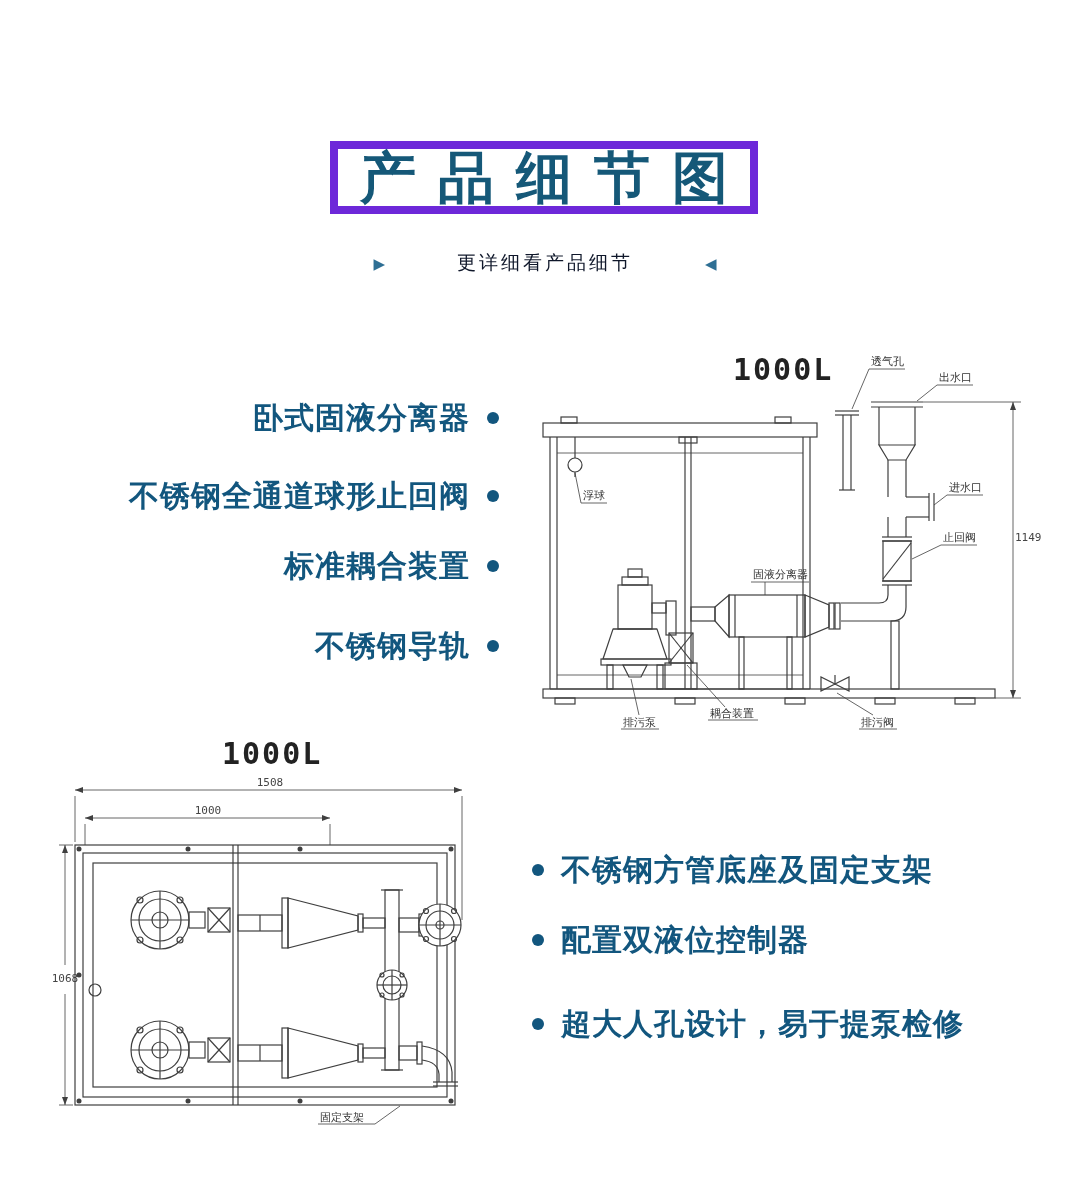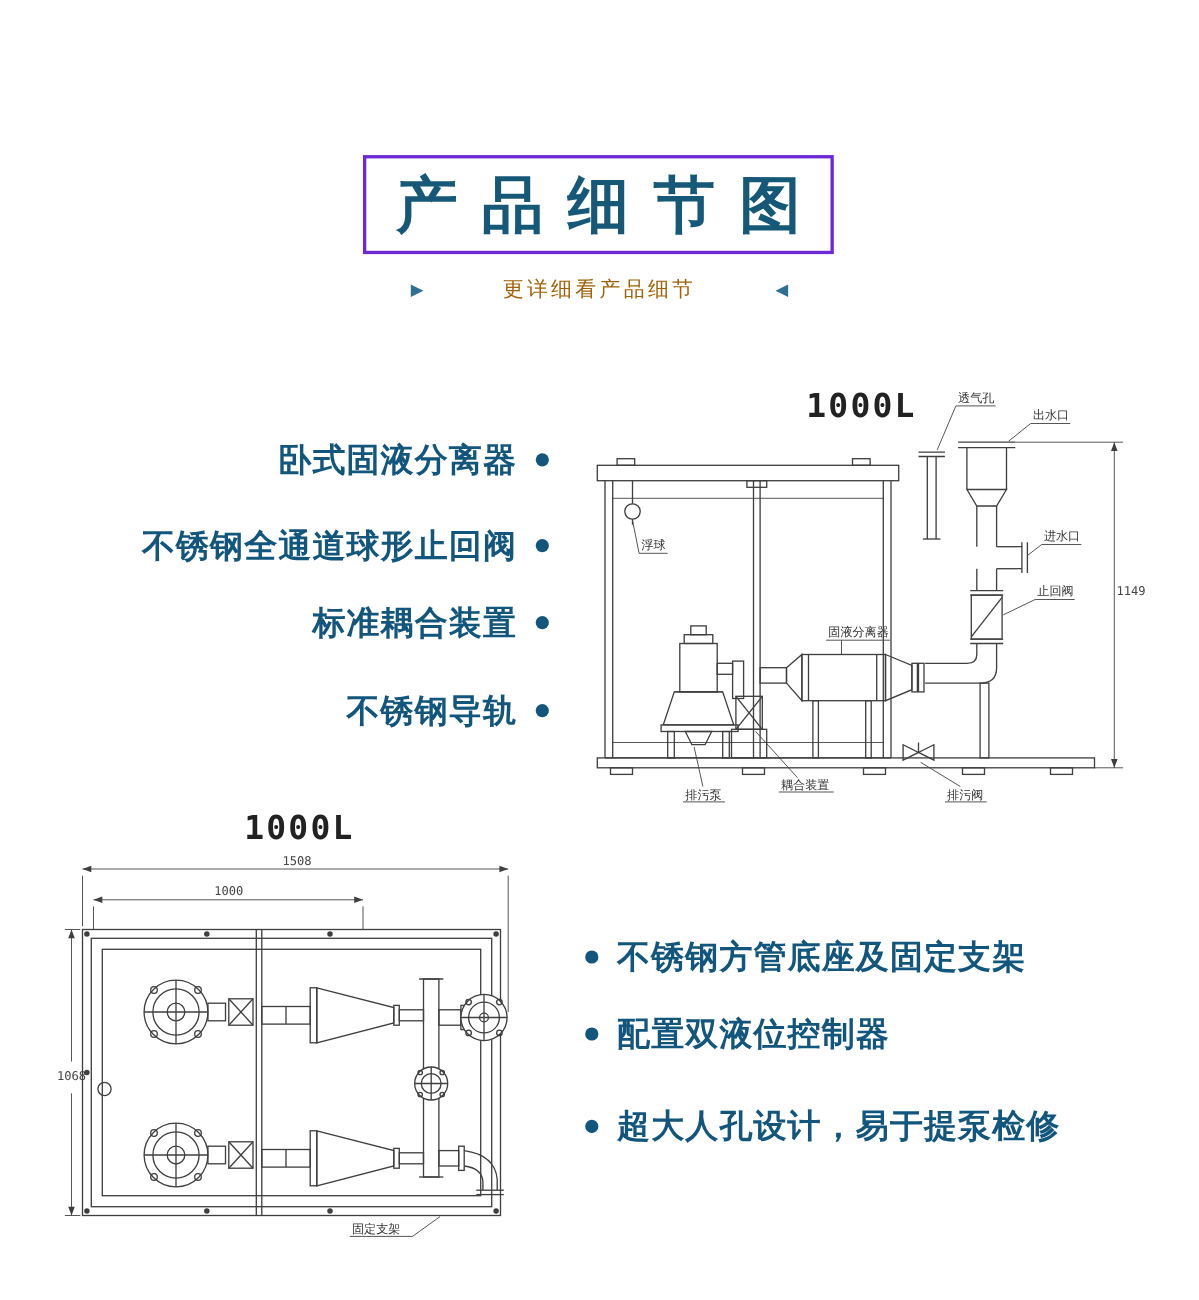--- a/index.html
+++ b/index.html
@@ -1,28 +1,28 @@
 <!DOCTYPE html>
 <html><head>
 <meta charset="utf-8">
 <style>
   html,body{margin:0;padding:0;background:#fff;}
   #page{position:relative;width:1090px;height:1182px;background:#ffffff;overflow:hidden;
         font-family:"Liberation Sans","DejaVu Sans",sans-serif;}
 
   
-  .title-box{position:absolute;left:330px;top:141px;width:428px;height:90px;
-             border:3px solid #6d28d9;box-sizing:border-box;
+  .title-box{position:absolute;left:330px;top:141px;width:428px;height:73px;
+             border:8px solid #6d28d9;box-sizing:border-box;
              display:flex;align-items:center;justify-content:center;}
   .title-text{font-size:56px;font-weight:600;color:#155878;
               letter-spacing:22px;margin-right:-22px;line-height:1;}
   .subtitle-row{position:absolute;left:0;top:250px;width:1090px;
                 display:flex;align-items:center;justify-content:center;gap:72px;}
   .subtitle-arrow{color:#2e6f94;font-size:15px;line-height:1;}
-  .subtitle-text{color:#a16207;font-size:19px;letter-spacing:3px;}
+  .subtitle-text{color:#0f172a;font-size:19px;letter-spacing:3px;}
 
   
   .feat{font-size:30px;font-weight:700;color:#12567e;letter-spacing:1px;}
   .dot{width:12px;height:12px;border-radius:50%;background:#12567e;flex:0 0 auto;}
   ul.features{list-style:none;margin:0;padding:0;position:absolute;}
   ul.features li{display:flex;align-items:center;gap:17px;height:48px;}
 
   #features-left{left:0;top:394px;width:505px;padding-right:6px;box-sizing:border-box;}
   #features-left li{justify-content:flex-end;}
   #features-left li:nth-child(1){margin-bottom:30px;}

